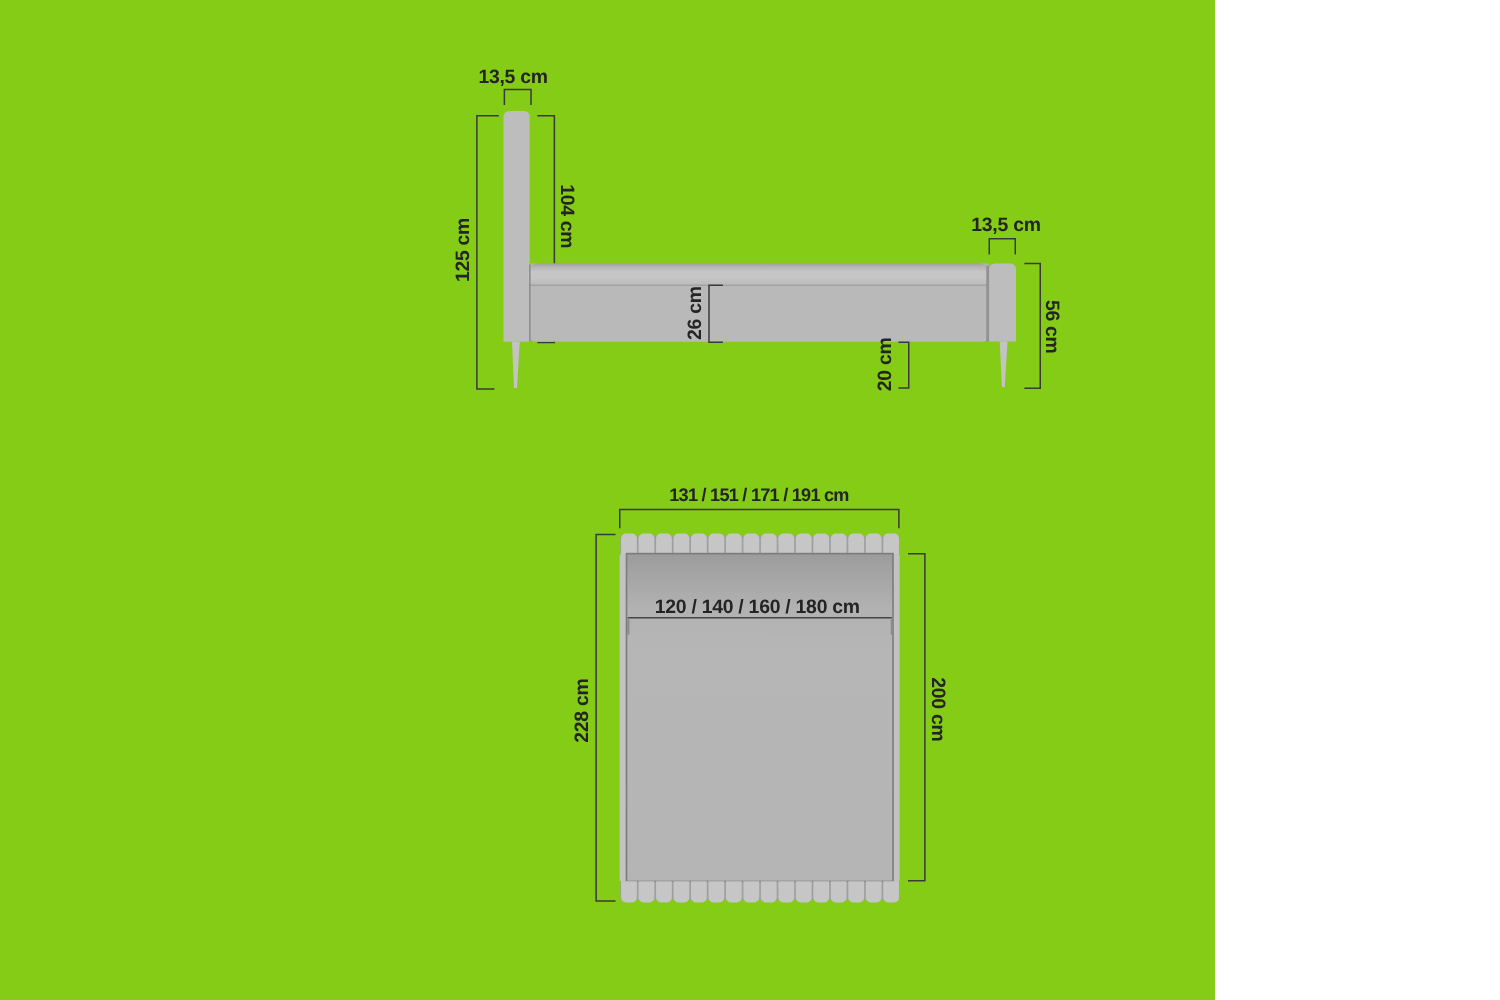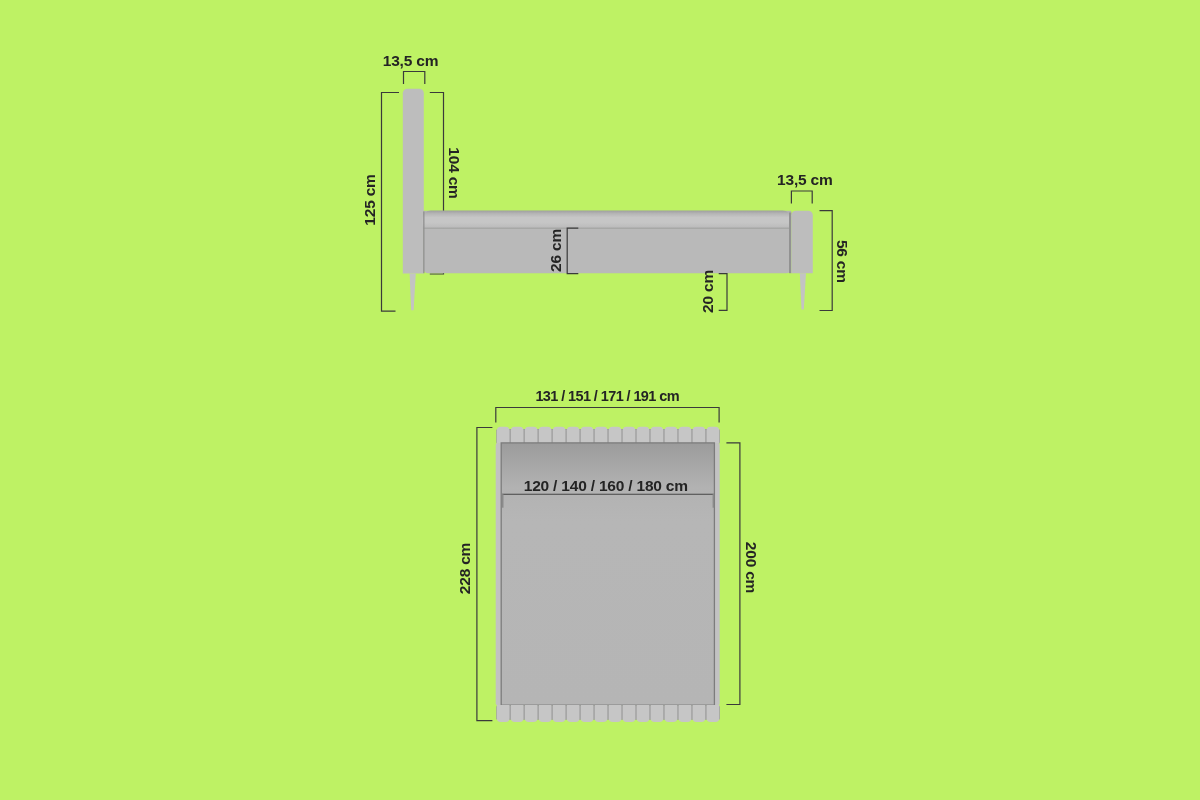--- a/index.html
+++ b/index.html
@@ -1,17 +1,17 @@
 <!DOCTYPE html>
 <html><head>
 <meta charset="utf-8">
 <title>Bed dimensions</title>
 <style>
   html,body{margin:0;padding:0;background:#ffffff;}
-  .wrap{width:1200px;height:800px;position:relative;background:#bef264;overflow:hidden;}
+  .wrap{width:972px;height:800px;position:relative;background:#84cc16;overflow:hidden;}
   text{font-family:"Liberation Sans",sans-serif;font-weight:700;fill:#242424;}
 </style>
 </head>
 <body>
 <div class="wrap">
 <svg width="1200" height="800" viewBox="0 0 1200 800" xmlns="http://www.w3.org/2000/svg">
   <defs>
     <linearGradient id="mattressSide" x1="0" y1="0" x2="0" y2="1">
       <stop offset="0" stop-color="#9e9e9e"></stop>
       <stop offset="0.17" stop-color="#b5b5b5"></stop>

